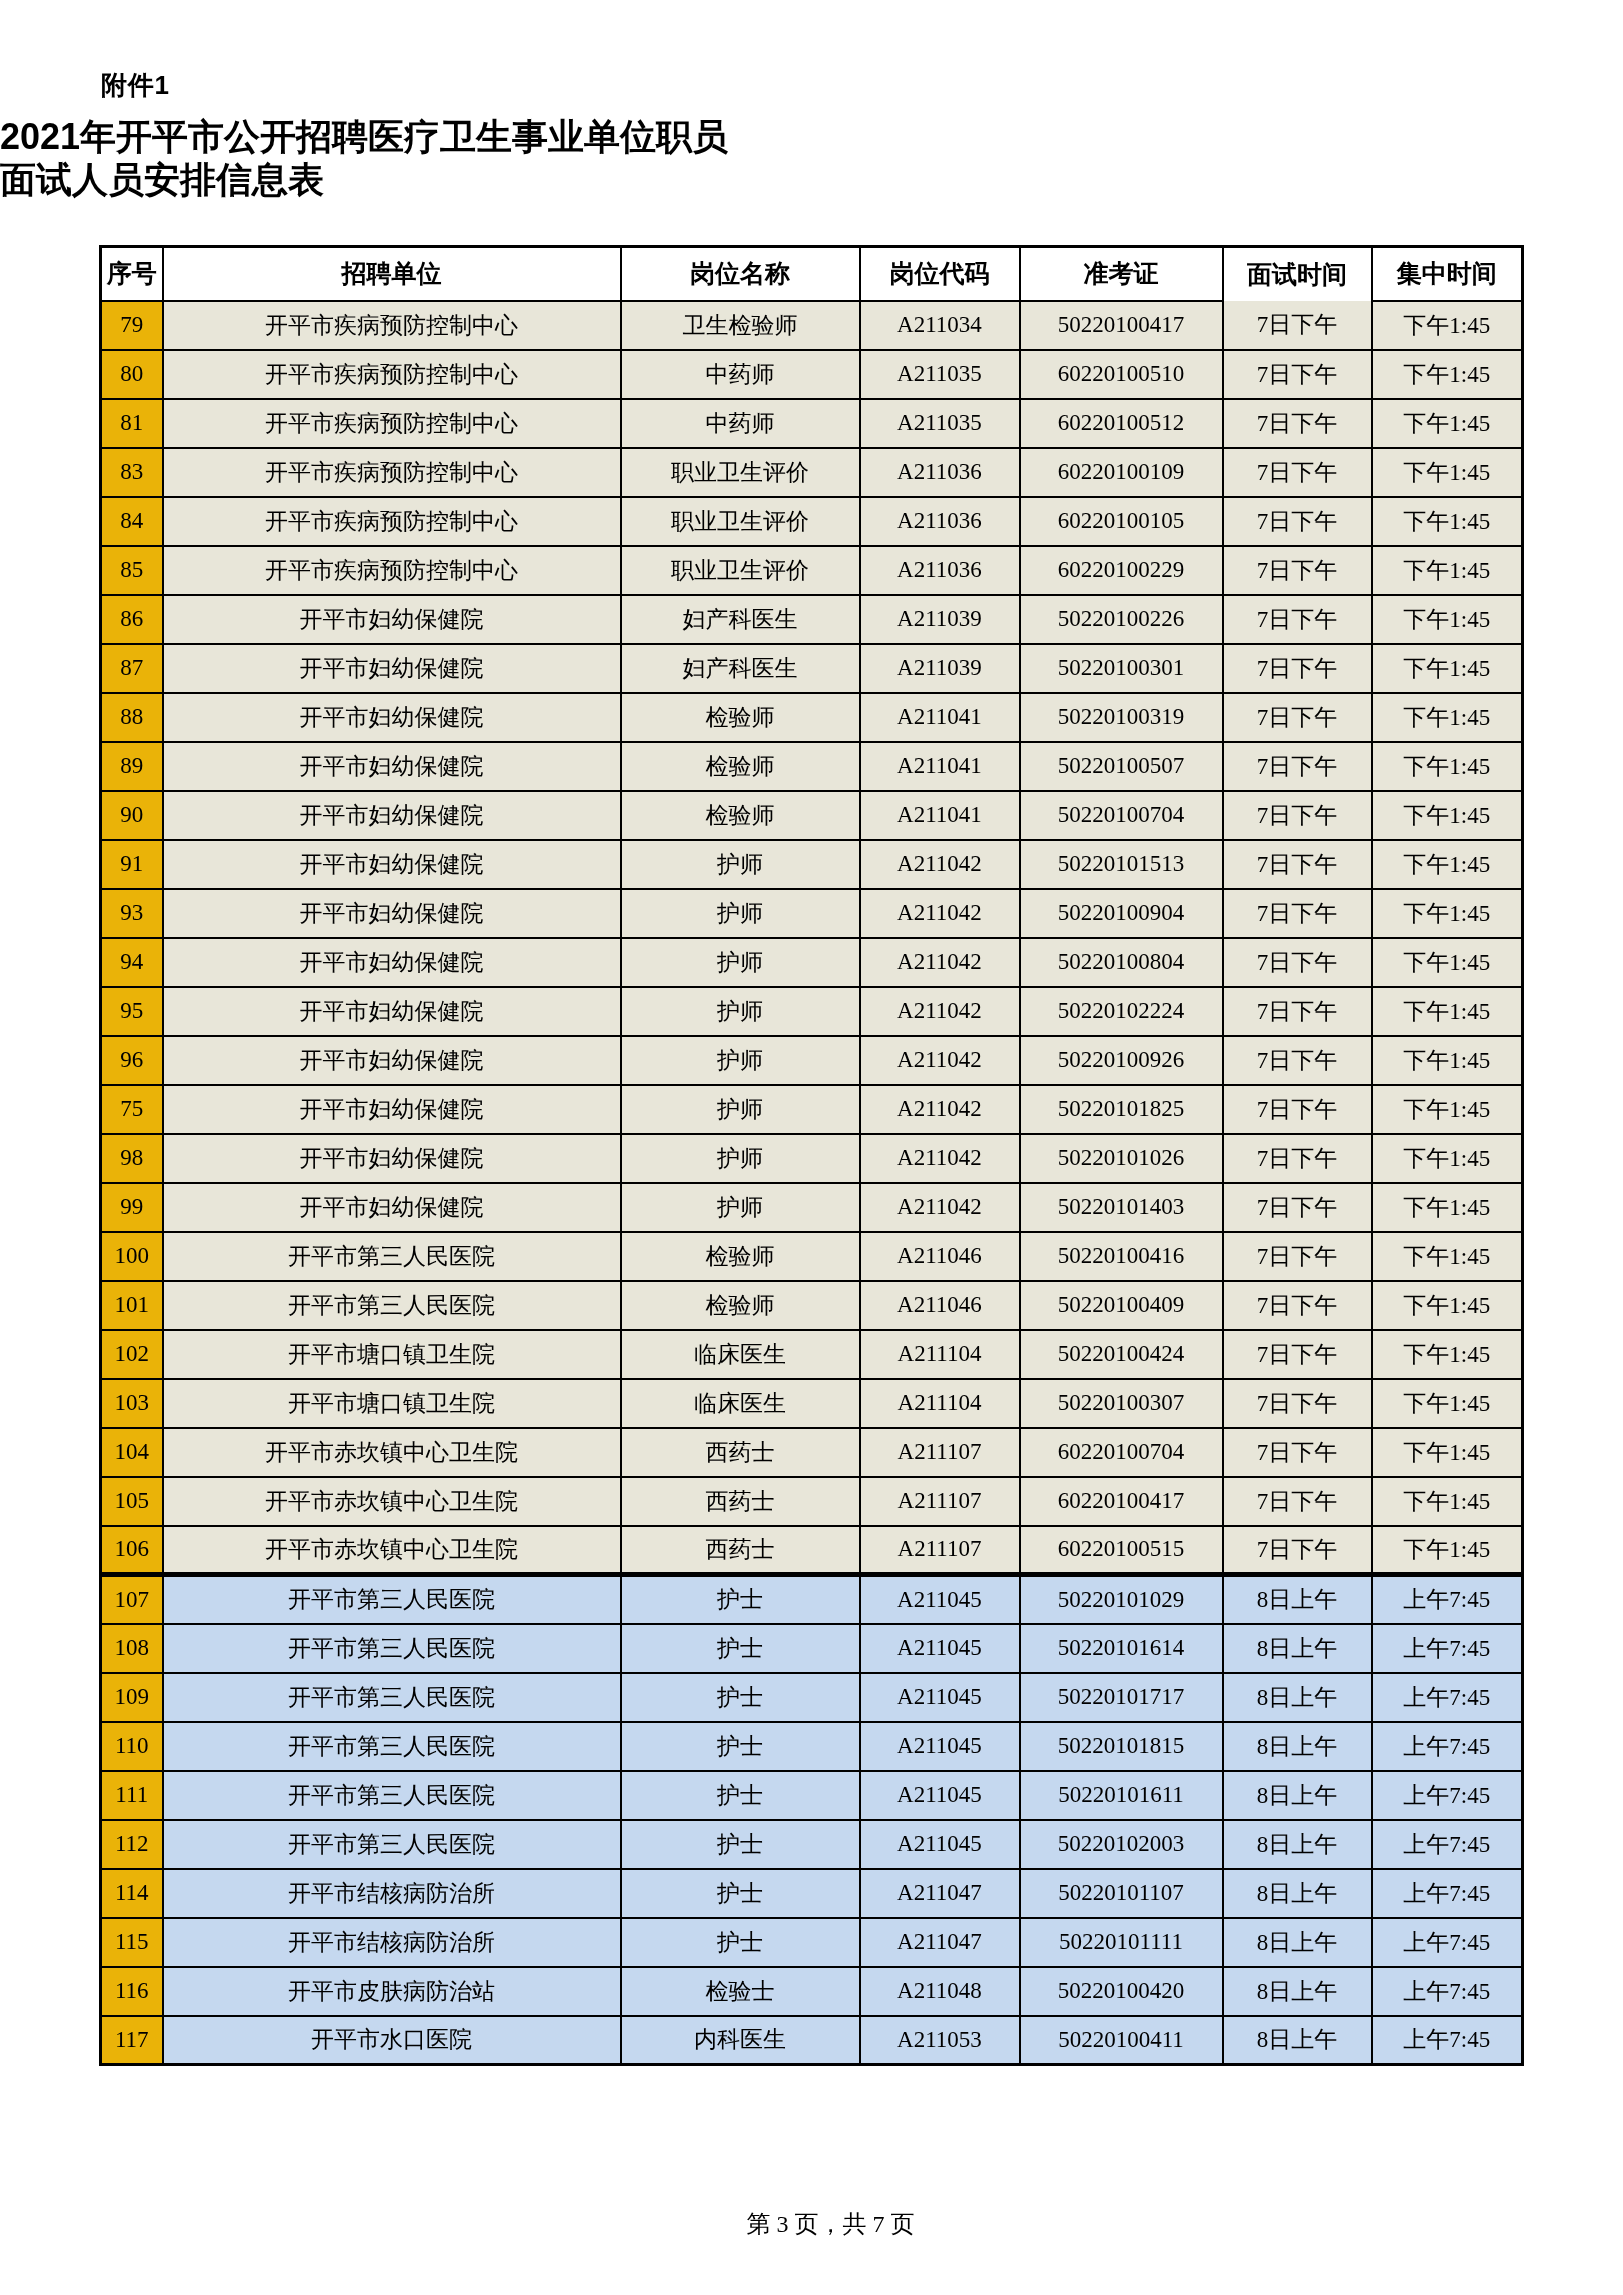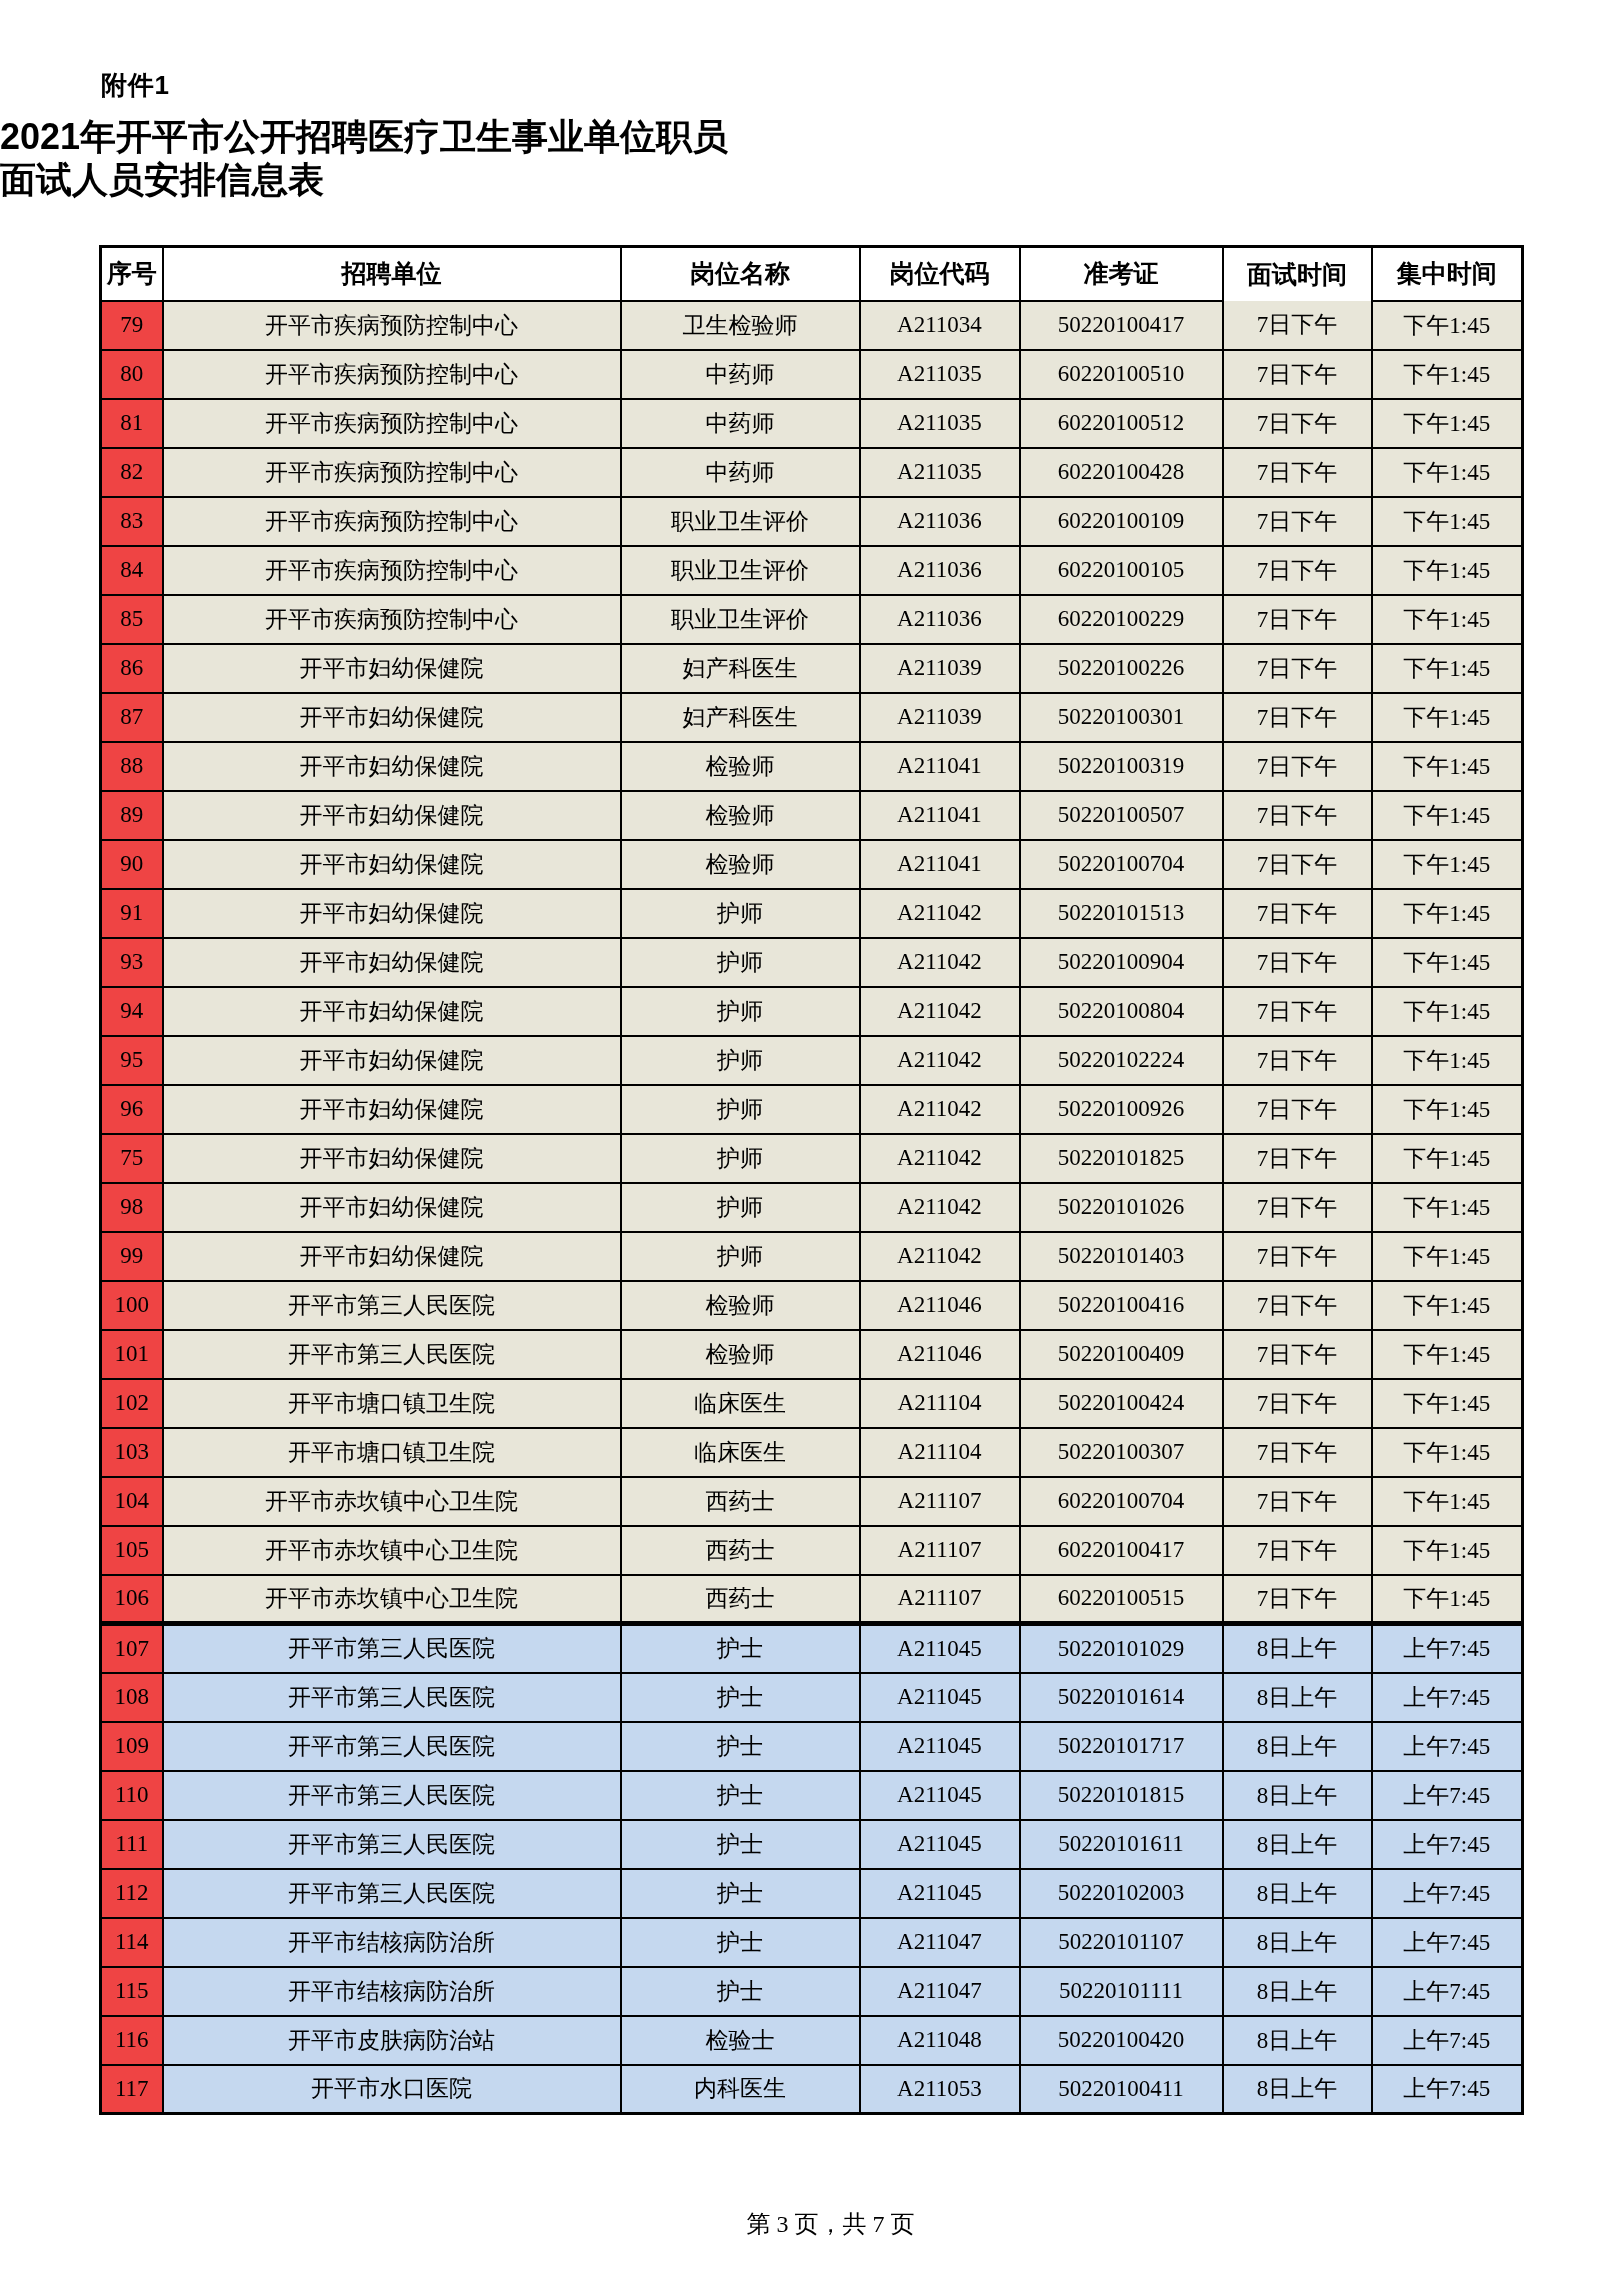--- a/index.html
+++ b/index.html
@@ -36,21 +36,21 @@
   }
   .sched thead tr{height:54px;background:var(--header-bg);}
   .sched th{
     font-family:"Liberation Sans","DejaVu Sans",sans-serif;
     font-size:25px;font-weight:700;
   }
   .sched tbody tr{height:49px;}
   .sched td{font-size:23px;}
   tr.sec-afternoon td{background:var(--beige);}
   tr.sec-morning td{background:var(--blue);}
-  .sched tbody td.num{background:#ef4444;}
+  .sched tbody td.num{background:#eab308;}
   tr.section-start td{border-top-width:5.9px;text-align:center;}
   th.no-bb{border-bottom:none;}
   td.no-bt{border-top:none;}
   .footer{
     position:absolute;left:0;top:2208px;width:1623px;text-align:center;
     font-size:24px;
     padding-left:19px;
   }
 </style>
 </head>
@@ -108,29 +108,20 @@
         <tr class="sec-afternoon">
     <td class="num">81</td>
     <td>开平市疾病预防控制中心</td>
     <td>中药师</td>
     <td>A211035</td>
     <td>60220100512</td>
     <td>7日下午</td>
     <td>下午1:45</td>
   </tr>
         <tr class="sec-afternoon">
-    <td class="num">82</td>
-    <td>开平市疾病预防控制中心</td>
-    <td>中药师</td>
-    <td>A211035</td>
-    <td>60220100428</td>
-    <td>7日下午</td>
-    <td>下午1:45</td>
-  </tr>
-        <tr class="sec-afternoon">
     <td class="num">83</td>
     <td>开平市疾病预防控制中心</td>
     <td>职业卫生评价</td>
     <td>A211036</td>
     <td>60220100109</td>
     <td>7日下午</td>
     <td>下午1:45</td>
   </tr>
         <tr class="sec-afternoon">
     <td class="num">84</td>

